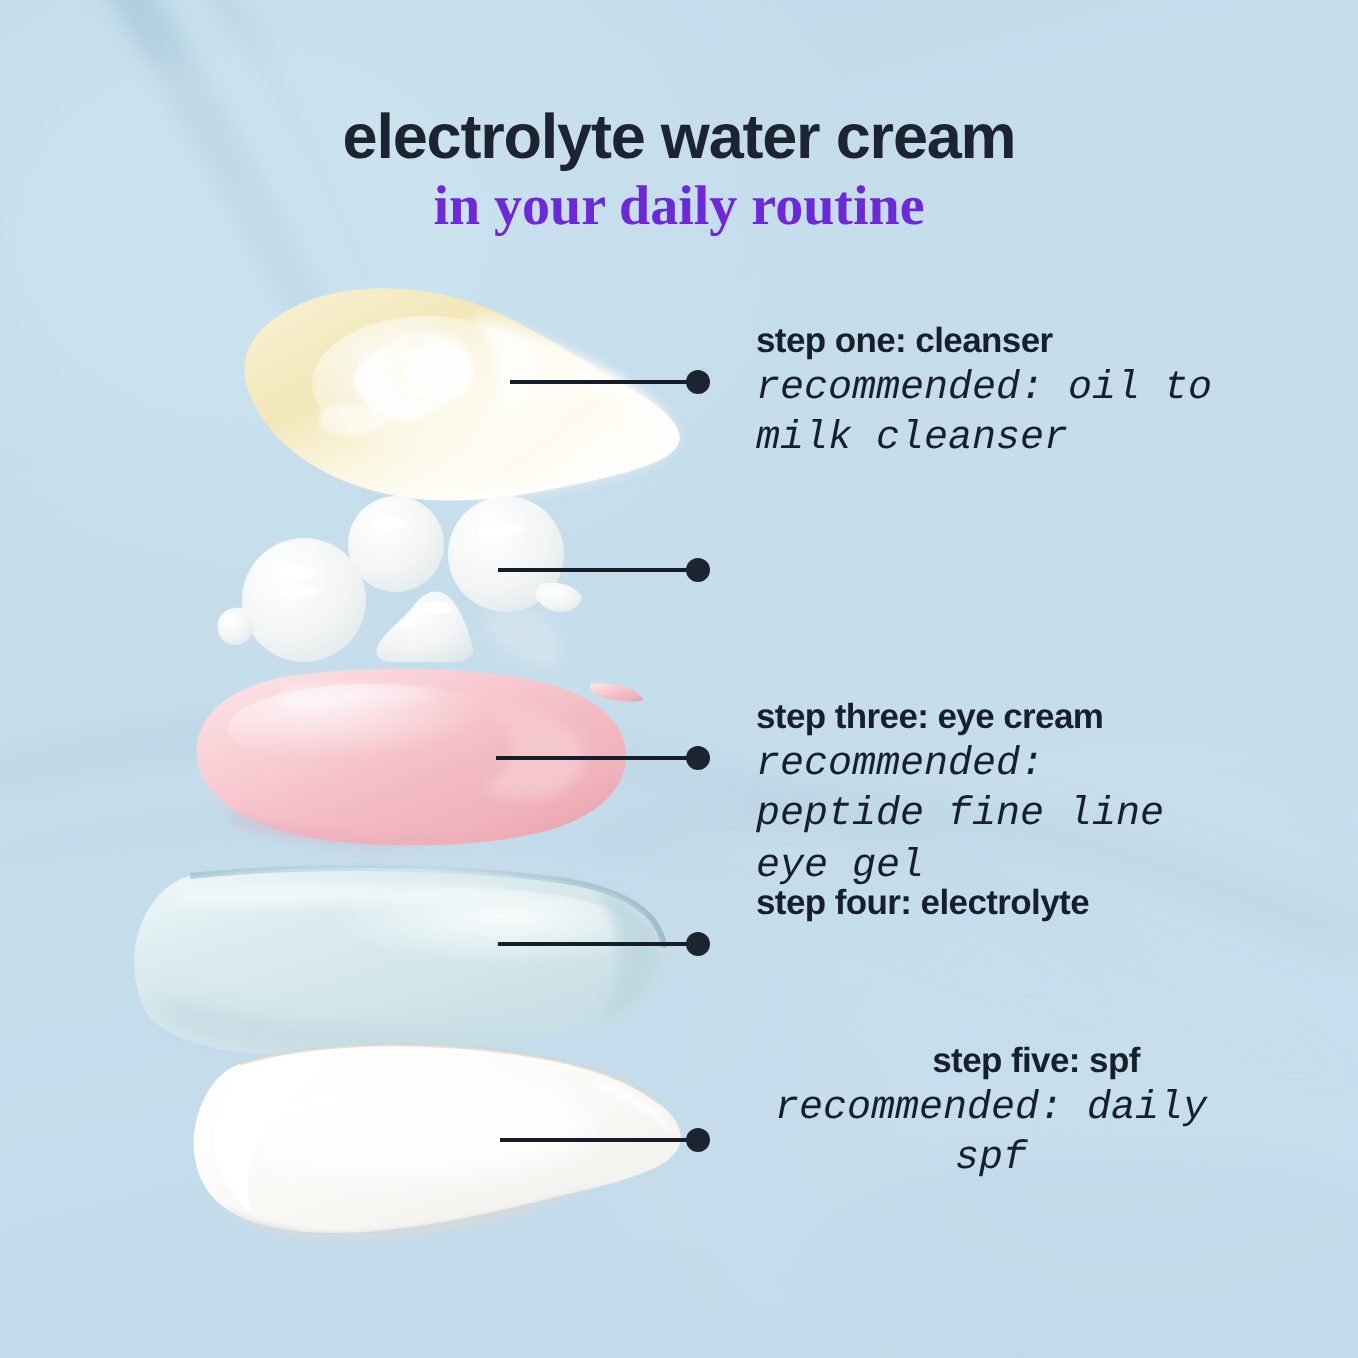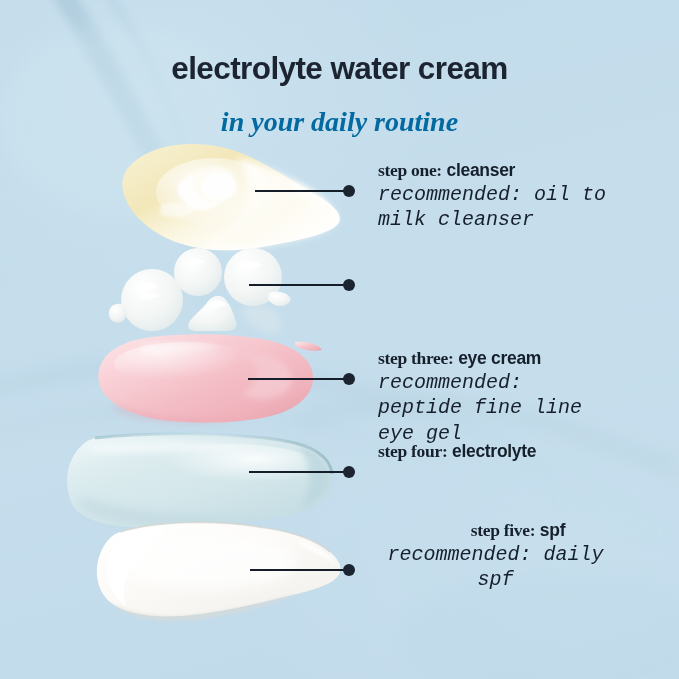--- a/index.html
+++ b/index.html
@@ -38,44 +38,43 @@
     font-family: "Liberation Sans", sans-serif;
     font-weight: bold;
     font-size: 31.5px;
     letter-spacing: -0.6px;
     color: #1b2430;
     line-height: 1.06;
     white-space: nowrap;
   }
   .title-sub {
     font-family: "Liberation Serif", serif;
-    font-style: italic;
     font-weight: bold;
     font-size: 28px;
-    color: #0369a1;
+    color: #6d28d9;
     line-height: 1.12;
-    margin-top: 21px;
+    margin-top: 3px;
     white-space: nowrap;
   }
 
   
   .step {
     position: absolute;
     left: 378px;
     width: 280px;
   }
   .step-head {
     font-family: "Liberation Sans", sans-serif;
     font-size: 17.5px;
     color: #16202c;
     line-height: 1.16;
     white-space: nowrap;
     letter-spacing: -0.3px;
   }
-  .step-head .lbl { font-weight: bold; font-family: Liberation Serif, serif; }
+  .step-head .lbl { font-weight: bold; }
   .step-head .val { font-weight: bold; }
   .step-rec {
     font-family: Liberation Mono, monospace;
     font-style: italic;
     font-size: 20px;
     color: #16202c;
     line-height: 1.26;
     margin-top: 2px;
     width: 235px;
   }

